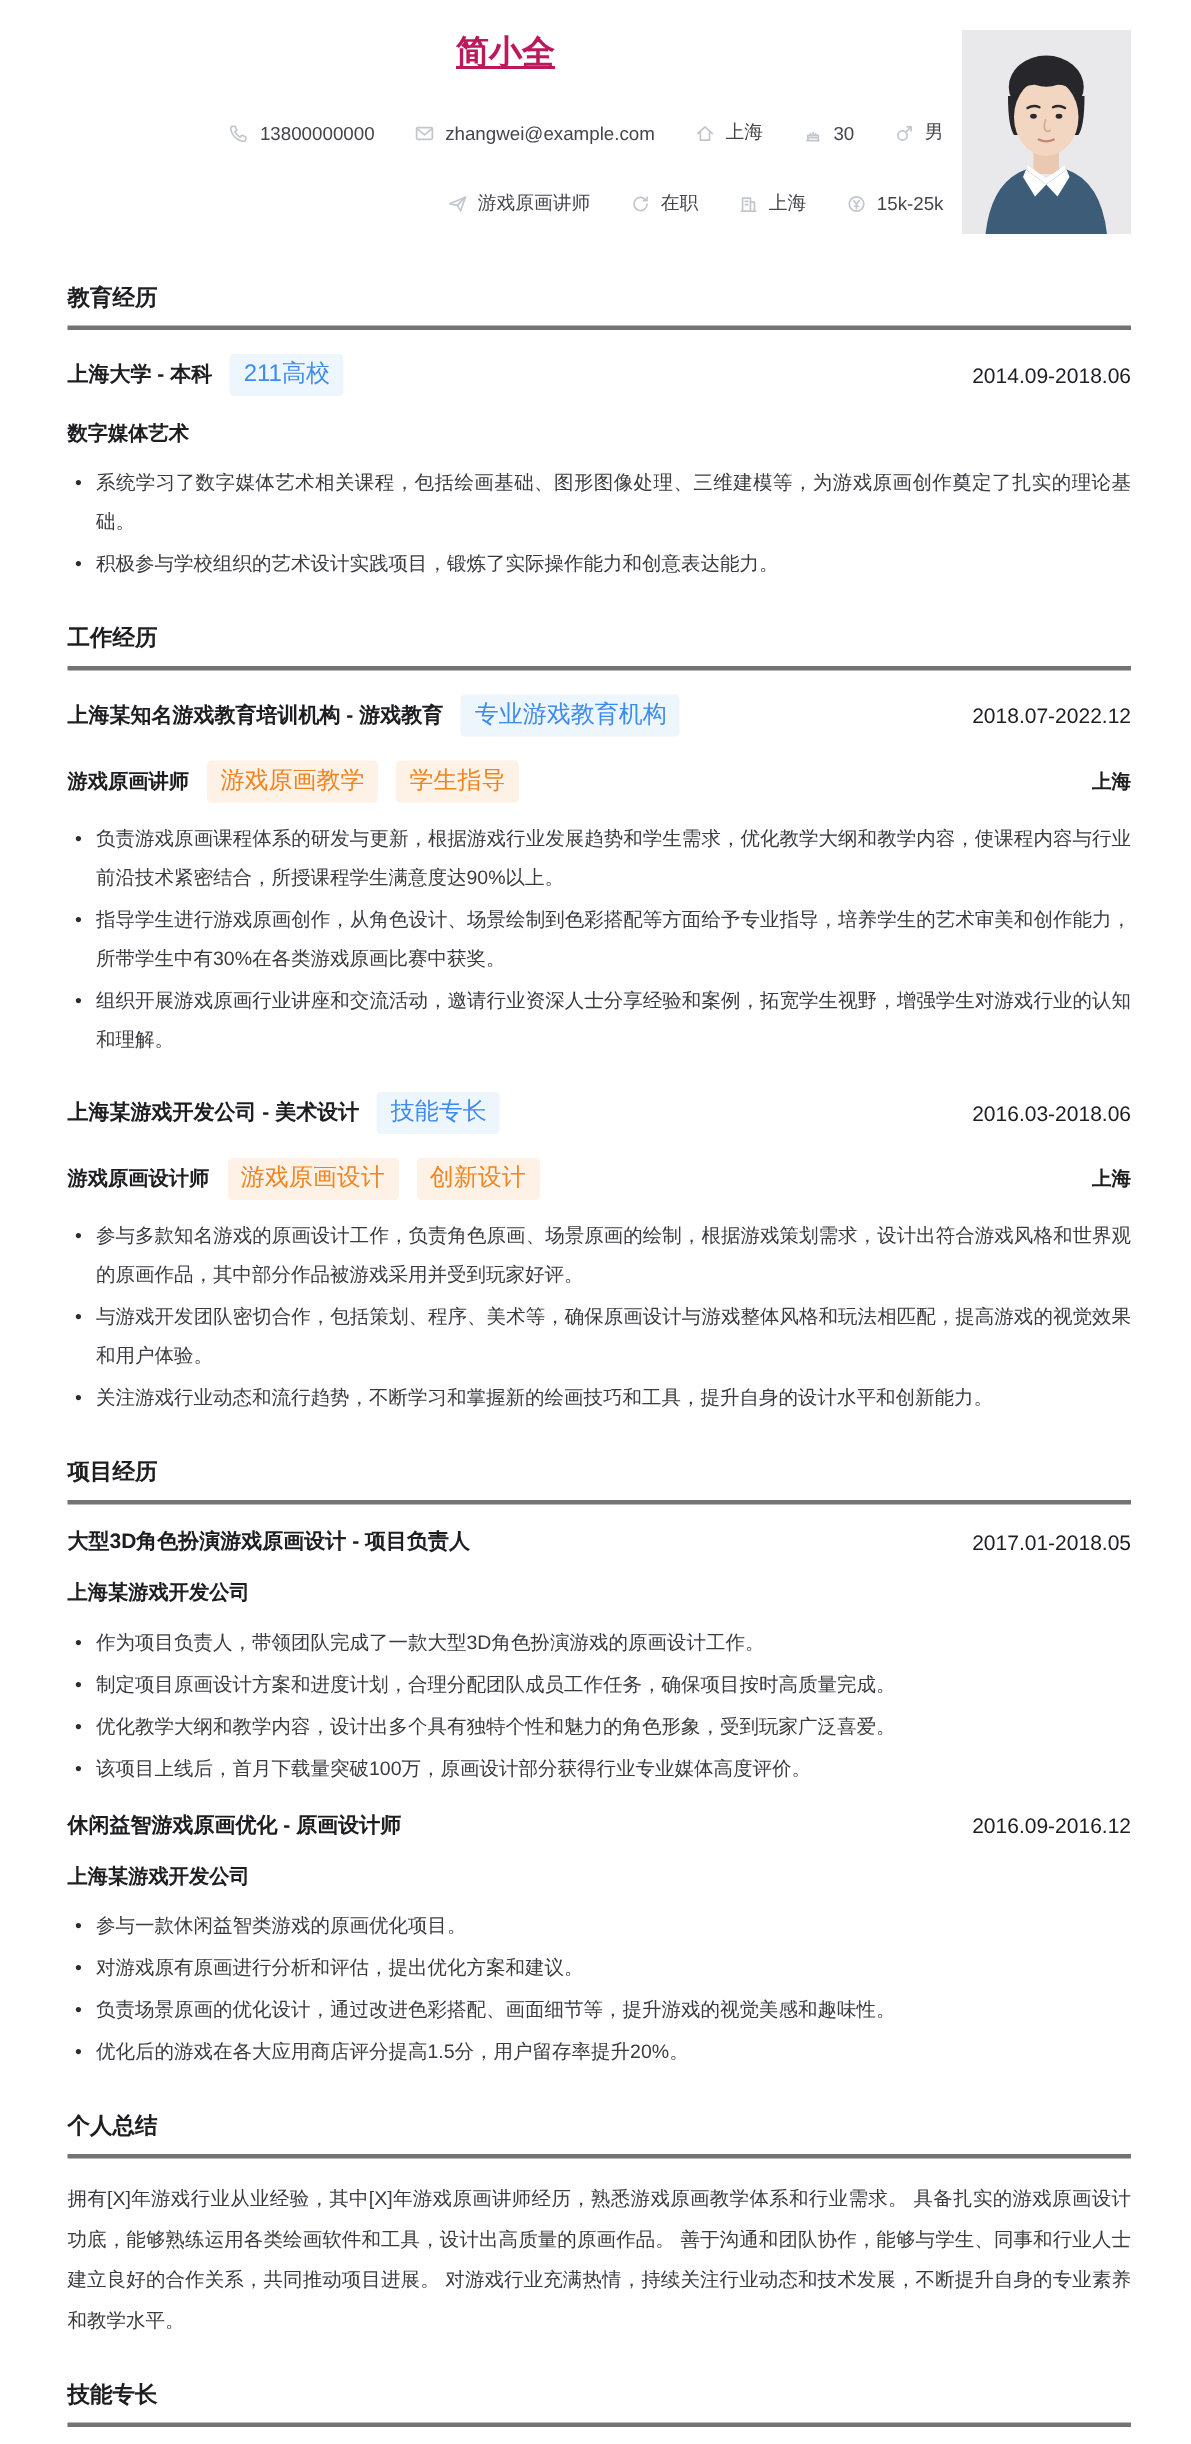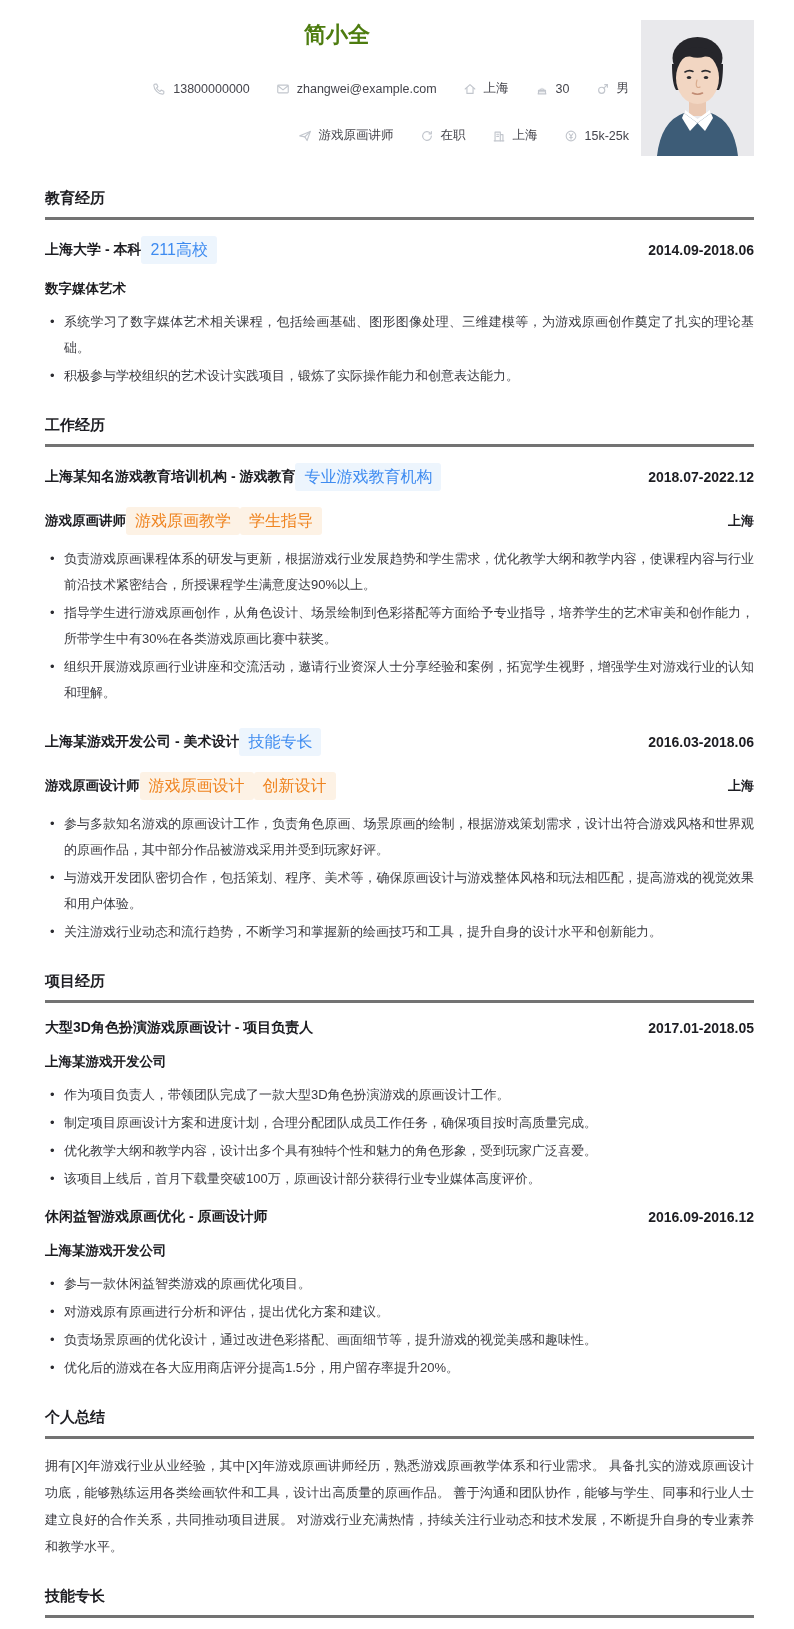--- a/index.html
+++ b/index.html
@@ -2,33 +2,33 @@
 <html><head>
 <meta charset="utf-8">
 <style>
   html,body{margin:0;padding:0;background:#fff;}
   body{width:794px;height:1629px;overflow:hidden;font-family:"Liberation Sans","DejaVu Sans",sans-serif;color:#2b2b30;}
   .page{box-sizing:border-box;width:794px;height:1629px;padding:14px 40px 0 45px;position:relative;}
 
   
   .hdr{position:relative;min-height:142px;}
   .hdr-text{width:calc(100% - 125px);}
-  .name{font-size:22px;font-weight:700;color:#4d7c0f;text-align:center;margin:6px 0 12px;}
+  .name{font-size:22px;font-weight:700;color:#be185d;text-align:center;margin:6px 0 12px;text-decoration:underline;}
   .c-row{margin-top:30px;display:flex;justify-content:flex-end;align-items:center;gap:26px;font-size:12.5px;color:#45454c;}
   .c-item{display:inline-flex;align-items:center;gap:7px;white-space:nowrap;}
   .ci{width:14px;height:14px;stroke:#c2c6cd;fill:none;stroke-width:1.3;stroke-linecap:round;stroke-linejoin:round;flex:0 0 auto;}
   .photo{position:absolute;top:0;right:0;width:113px;height:136px;overflow:hidden;}
 
   
   section{margin-top:27px;}
   .sec-title{font-size:15px;font-weight:700;color:#1d1d22;margin:0;padding-bottom:9px;border-bottom:3px solid #737373;}
   .erow{display:flex;justify-content:space-between;align-items:center;margin-top:16px;}
-  .eleft{display:flex;align-items:center;min-width:0;}
+  .eleft{display:flex;align-items:center;gap:12px;min-width:0;}
   .ename{font-size:14px;font-weight:700;color:#1d1d22;}
-  .edate{font-size:14px;font-weight:700;color:#1d1d22;white-space:nowrap;}
+  .edate{font-size:14px;font-weight:400;color:#1d1d22;white-space:nowrap;}
   .eloc{font-size:13px;font-weight:700;color:#1d1d22;white-space:nowrap;}
   .rolename{font-size:13.5px;font-weight:700;color:#1d1d22;}
   .tag{font-size:16px;font-weight:400;padding:2px 9px;border-radius:3px;white-space:nowrap;line-height:1.5;}
   .tag.blue{color:#3e8bf0;background:#edf5fd;}
   .tag.orange{color:#ef8420;background:#fdf2e5;}
   ul.bullets{list-style:none;margin:11px 0 0;padding:0;font-size:13px;color:#3a3a40;}
   ul.bullets li{position:relative;padding-left:19px;line-height:2.0;margin-top:2px;text-align:justify;}
   ul.bullets li::before{content:"\2022";position:absolute;left:5px;top:0;color:#2b2b30;}
   .summary-text{font-size:13px;line-height:2.08;color:#3a3a40;text-align:justify;margin-top:13px;}
 

